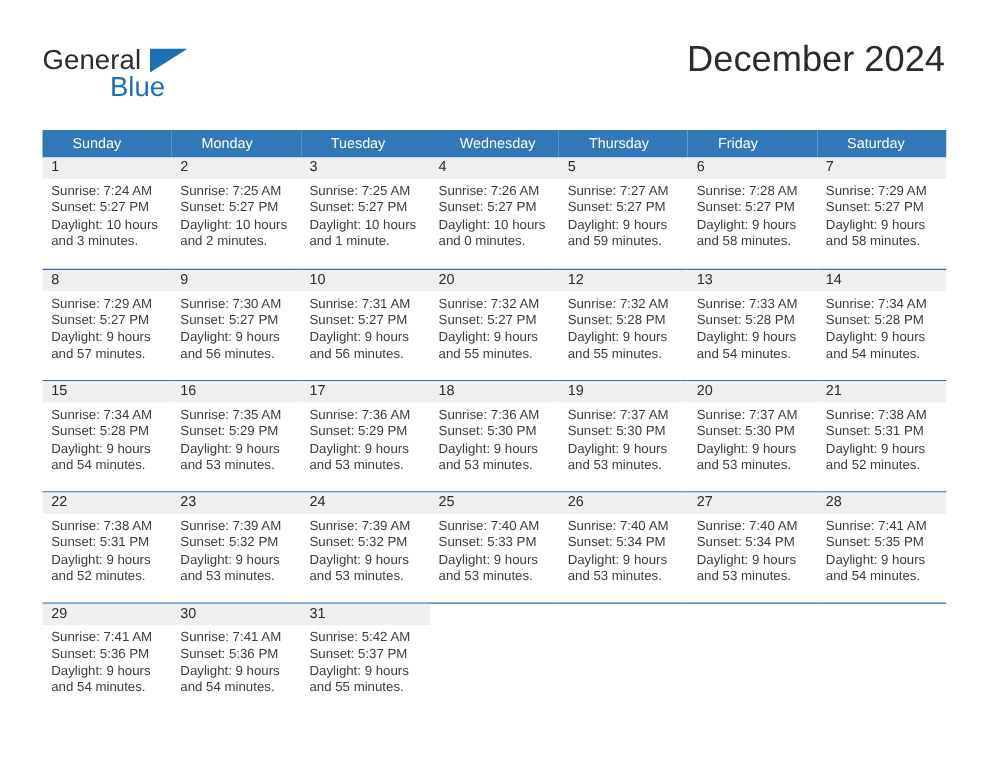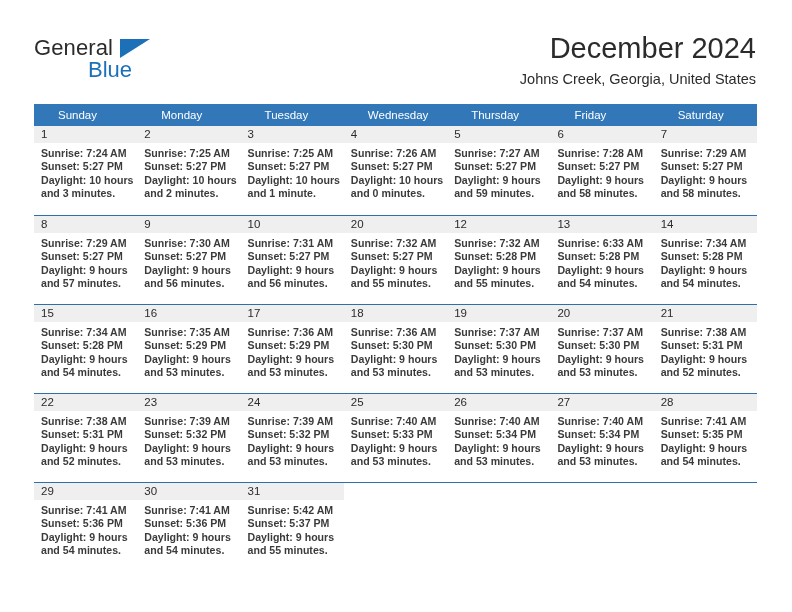--- a/index.html
+++ b/index.html
@@ -132,21 +132,20 @@
     color: #2b2b2b;
   }
   .daynum-band.blank {
     background: transparent;
   }
   .dayinfo {
     padding: 4px 6px 0 7px;
     font-size: 10.6px;
     line-height: 13.4px;
     color: #3b3b3b;
-    font-weight: bold;
   }
   .dayinfo div {
     white-space: nowrap;
   }
   .empty .daynum-band {
     background: transparent;
   }
 </style>
 </head>
 <body>
@@ -156,21 +155,20 @@
   <div class="top">
 
     <div class="logo">
       <span class="logo-general">General</span>
       <span class="logo-tri"></span>
       <span class="logo-blue">Blue</span>
     </div>
 
     <div class="title-block">
       <div class="cal-title">December 2024</div>
-      <div class="cal-subtitle">Johns Creek, Georgia, United States</div>
     </div>
 
   </div>
 
   <table class="cal">
     <thead>
       <tr>
         <th>Sunday</th>
         <th>Monday</th>
         <th>Tuesday</th>
@@ -313,21 +311,21 @@
                 <div>Sunset: 5:28 PM</div>
                 <div>Daylight: 9 hours</div>
                 <div>and 55 minutes.</div>
               </div>
             </div>
           </td>
           <td>
             <div class="daycell has-sep">
               <div class="daynum-band">13</div>
               <div class="dayinfo">
-                <div>Sunrise: 6:33 AM</div>
+                <div>Sunrise: 7:33 AM</div>
                 <div>Sunset: 5:28 PM</div>
                 <div>Daylight: 9 hours</div>
                 <div>and 54 minutes.</div>
               </div>
             </div>
           </td>
           <td>
             <div class="daycell has-sep">
               <div class="daynum-band">14</div>
               <div class="dayinfo">

